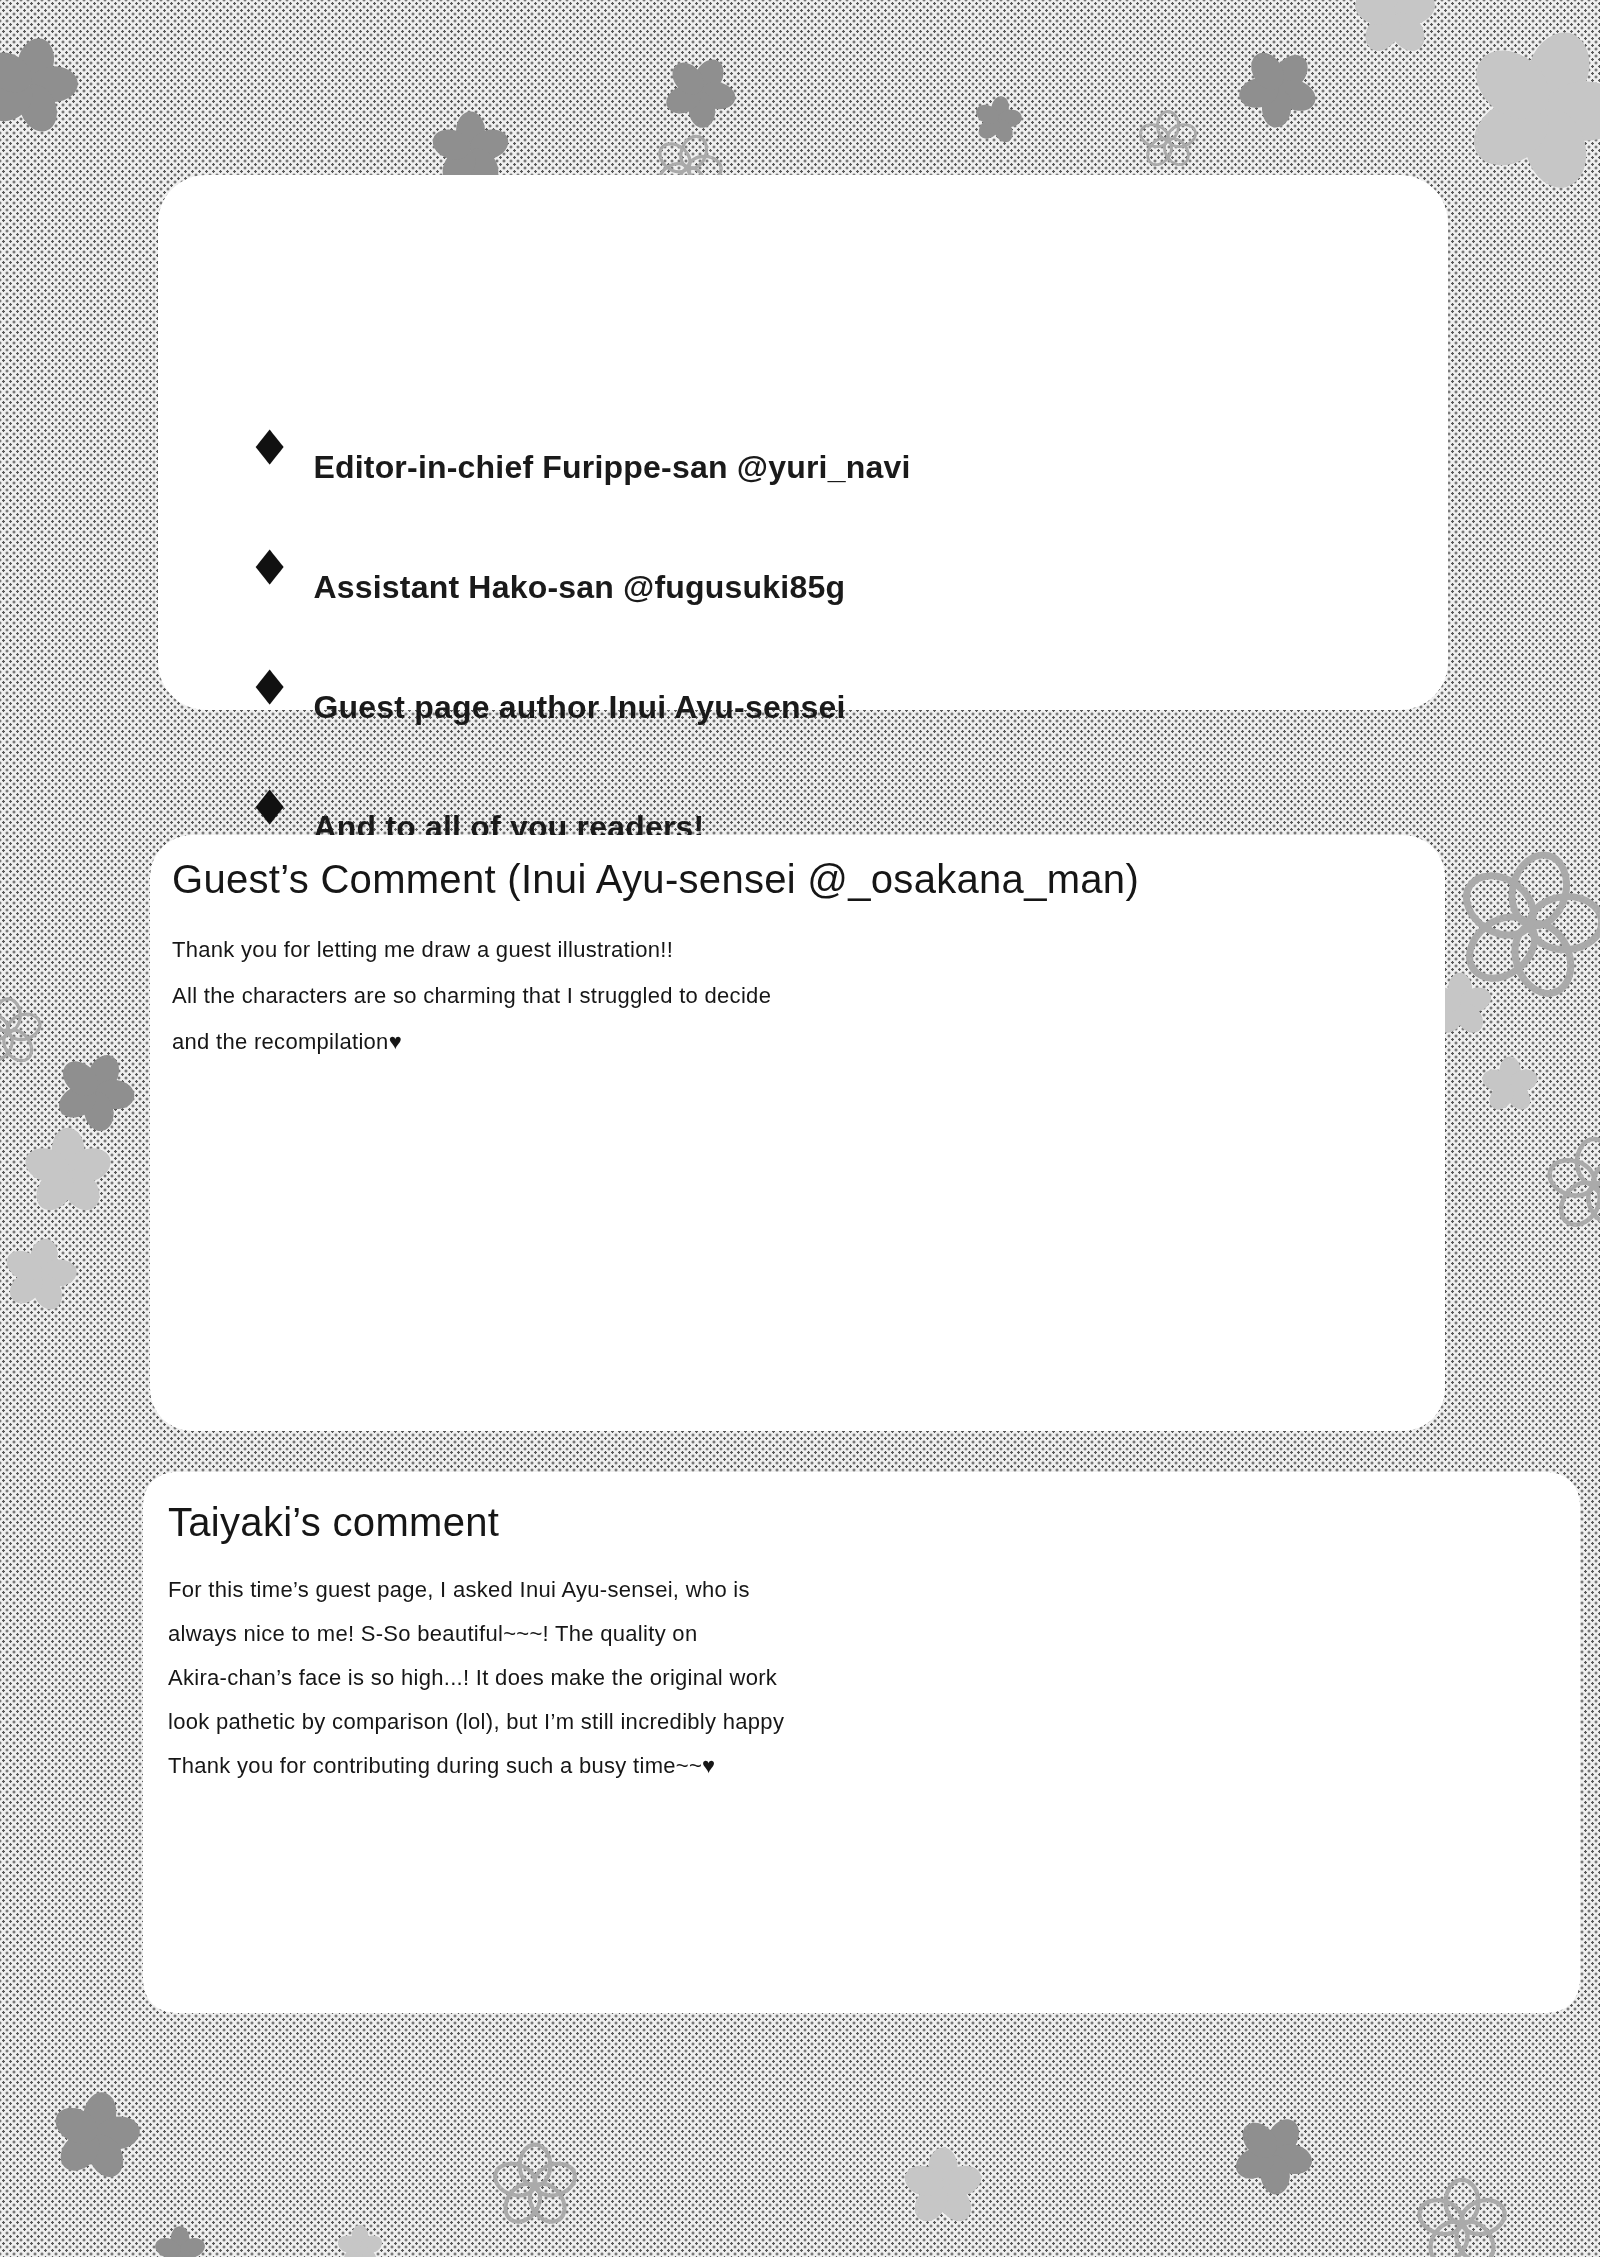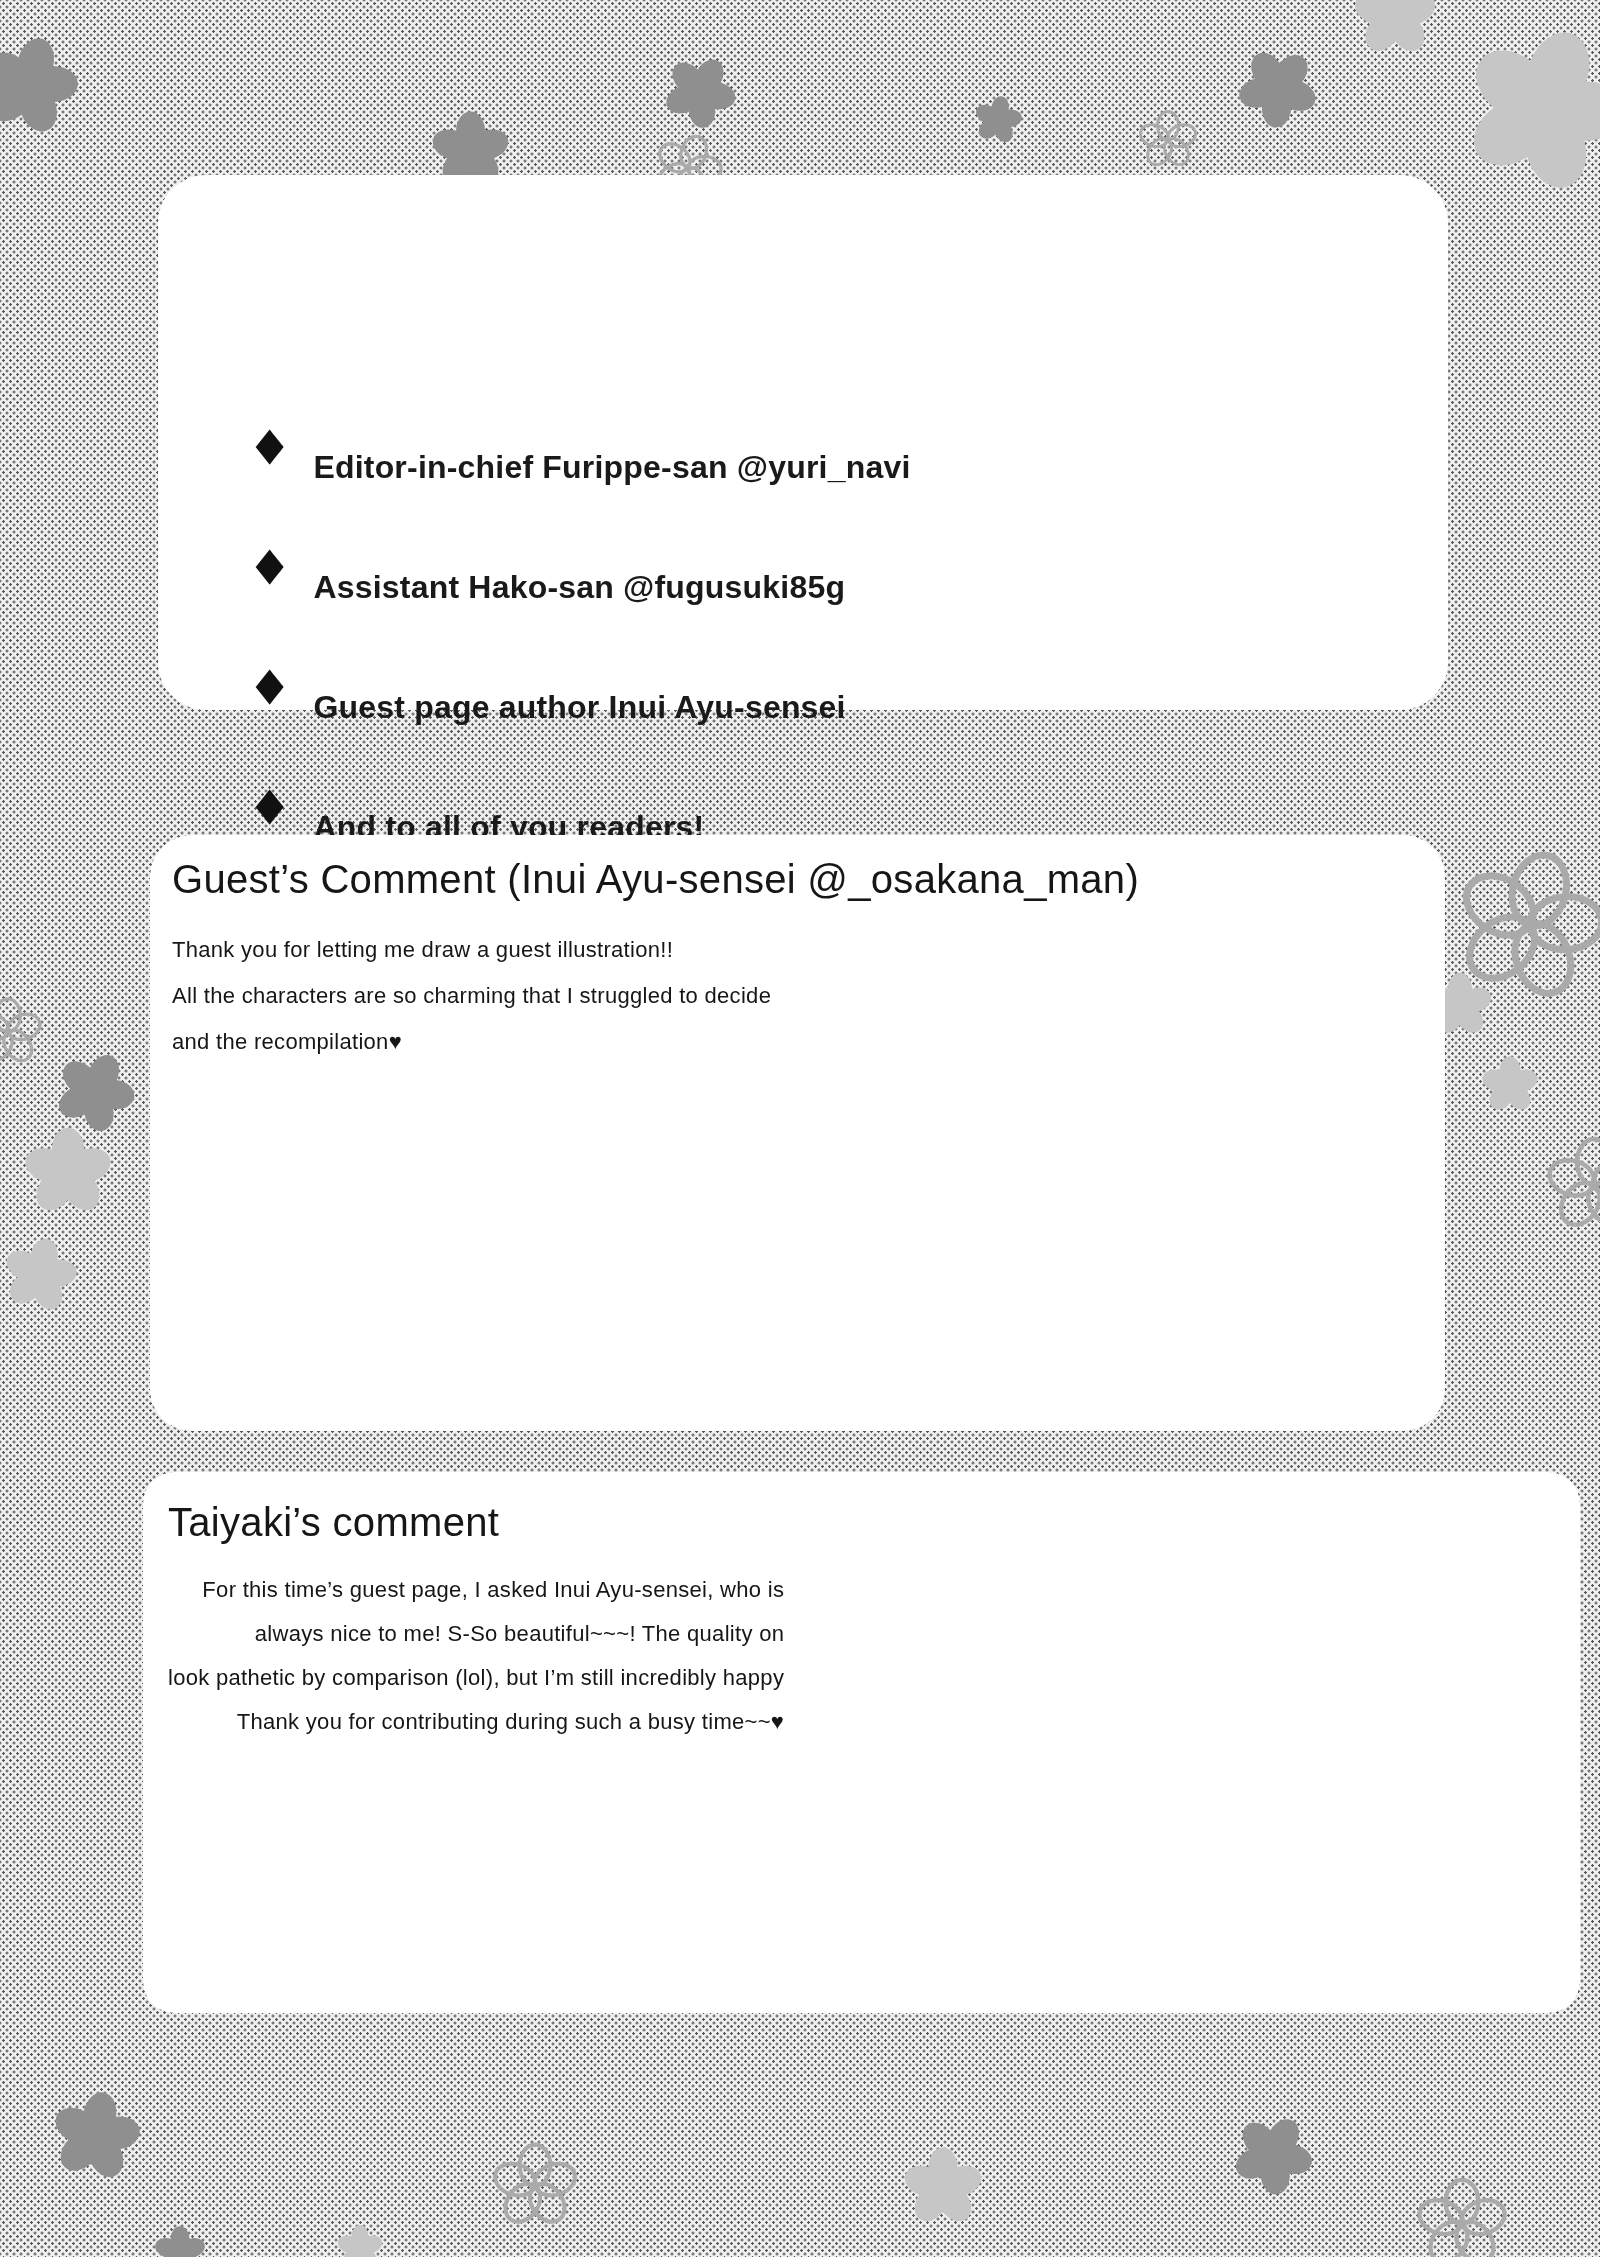--- a/index.html
+++ b/index.html
@@ -50,21 +50,21 @@
     position:absolute;left:24px;
     font-size:40px;line-height:48px;letter-spacing:0.3px;color:#161616;
   }
   .panel-guest .comment-title{left:22px;top:20px;}
   .panel-taiyaki .comment-title{left:25px;top:26px;}
   .comment-body{position:absolute;}
   .panel-guest .comment-body{left:22px;top:92px;}
   .panel-taiyaki .comment-body{left:25px;top:96px;}
   .comment-line{font-size:22px;letter-spacing:0.3px;color:#161616;}
   .panel-guest .comment-line{line-height:46px;}
-  .panel-taiyaki .comment-line{line-height:44px;text-align:right;}
+  .panel-taiyaki .comment-line{line-height:44px;}
 </style>
 </head>
 <body>
 
 <div class="page">
 
   <svg width="0" height="0" style="position:absolute" aria-hidden="true">
     <defs>
       <symbol id="flower-shape" viewBox="0 0 100 100">
         <ellipse cx="50" cy="27" rx="17" ry="23"></ellipse>
@@ -187,18 +187,19 @@
       <div class="comment-line">All the characters are so charming that I struggled to decide</div>
       <div class="comment-line">and the recompilation♥</div>
     </div>
   </div>
 
   <div class="panel panel-taiyaki">
     <div class="comment-title">Taiyaki’s comment</div>
     <div class="comment-body">
       <div class="comment-line">For this time’s guest page, I asked Inui Ayu-sensei, who is</div>
       <div class="comment-line">always nice to me! S-So beautiful~~~! The quality on</div>
+      <div class="comment-line">Akira-chan’s face is so high...! It does make the original work</div>
       <div class="comment-line">look pathetic by comparison (lol), but I’m still incredibly happy</div>
       <div class="comment-line">Thank you for contributing during such a busy time~~♥</div>
     </div>
   </div>
 
 </div>
 
 </body></html>

